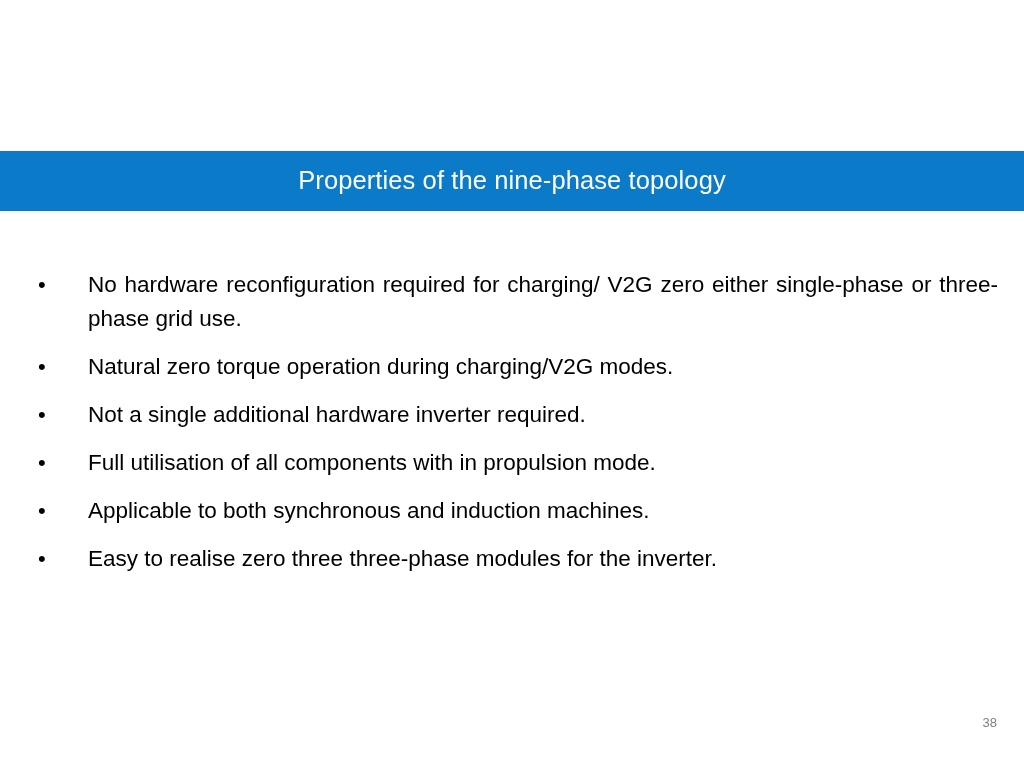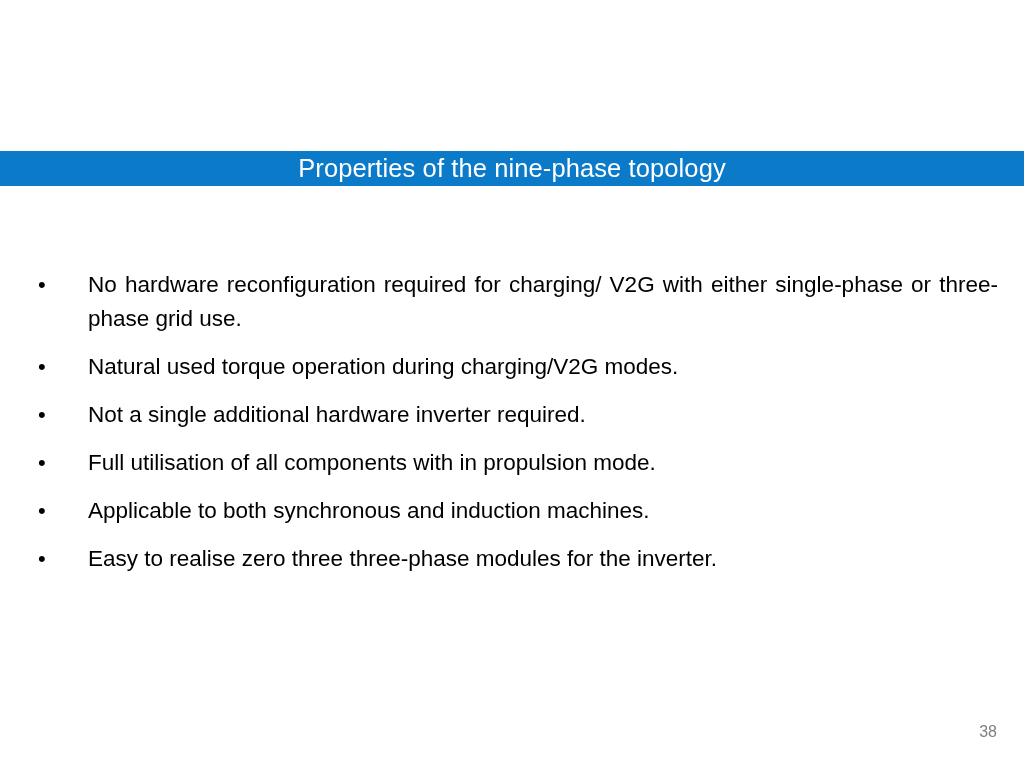--- a/index.html
+++ b/index.html
@@ -18,21 +18,21 @@
     position: relative;
     width: 1024px;
     height: 768px;
     background: #ffffff;
   }
   .title-band {
     position: absolute;
     left: 0;
     top: 151px;
     width: 1024px;
-    height: 35px;
+    height: 60px;
     background: #0b7ac9;
     display: flex;
     align-items: center;
     justify-content: center;
   }
   .title-band .title-text {
     color: #ffffff;
     font-size: 25.5px;
     font-weight: 400;
     letter-spacing: 0.1px;
@@ -65,44 +65,44 @@
     font-size: 22.5px;
     line-height: 34px;
     color: #000000;
   }
   .bullet-text.justify {
     text-align: justify;
   }
   .page-number {
     position: absolute;
     right: 27px;
-    bottom: 27px;
-    font-size: 16px;
+    bottom: 38px;
+    font-size: 13px;
     color: #808080;
   }
 </style>
 </head>
 <body>
 
 <div class="slide">
 
   <div class="title-band">
     <div class="title-text">Properties of the nine-phase topology</div>
   </div>
 
   <div class="bullet-area">
 
     <div class="bullet-row">
       <div class="bullet-mark">•</div>
-      <div class="bullet-text justify">No hardware reconfiguration required for charging/ V2G with either single-phase or three-phase grid use.</div>
+      <div class="bullet-text justify">No hardware reconfiguration required for charging/ V2G zero either single-phase or three-phase grid use.</div>
     </div>
 
     <div class="bullet-row">
       <div class="bullet-mark">•</div>
-      <div class="bullet-text">Natural used torque operation during charging/V2G modes.</div>
+      <div class="bullet-text">Natural zero torque operation during charging/V2G modes.</div>
     </div>
 
     <div class="bullet-row">
       <div class="bullet-mark">•</div>
       <div class="bullet-text">Not a single additional hardware inverter required.</div>
     </div>
 
     <div class="bullet-row">
       <div class="bullet-mark">•</div>
       <div class="bullet-text">Full utilisation of all components with in propulsion mode.</div>

